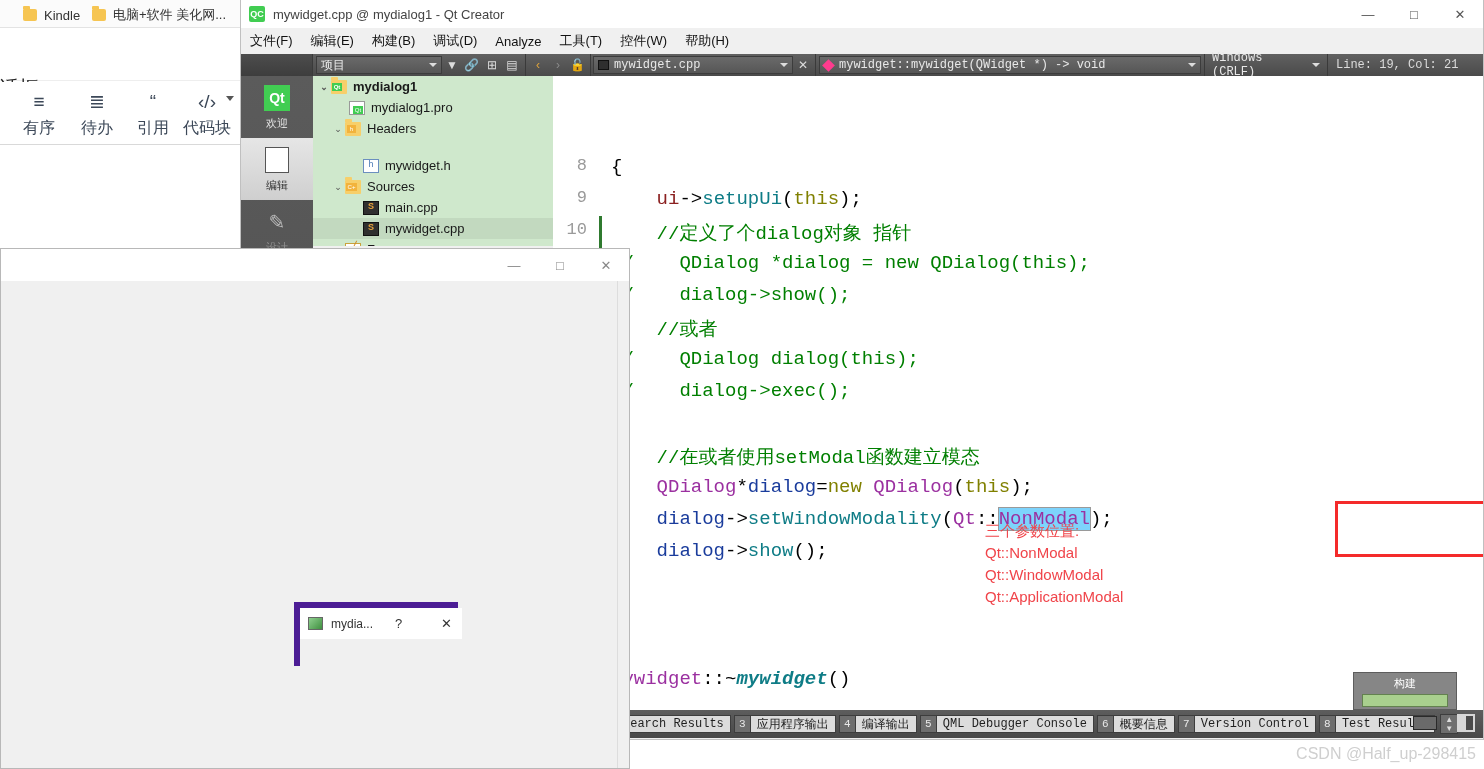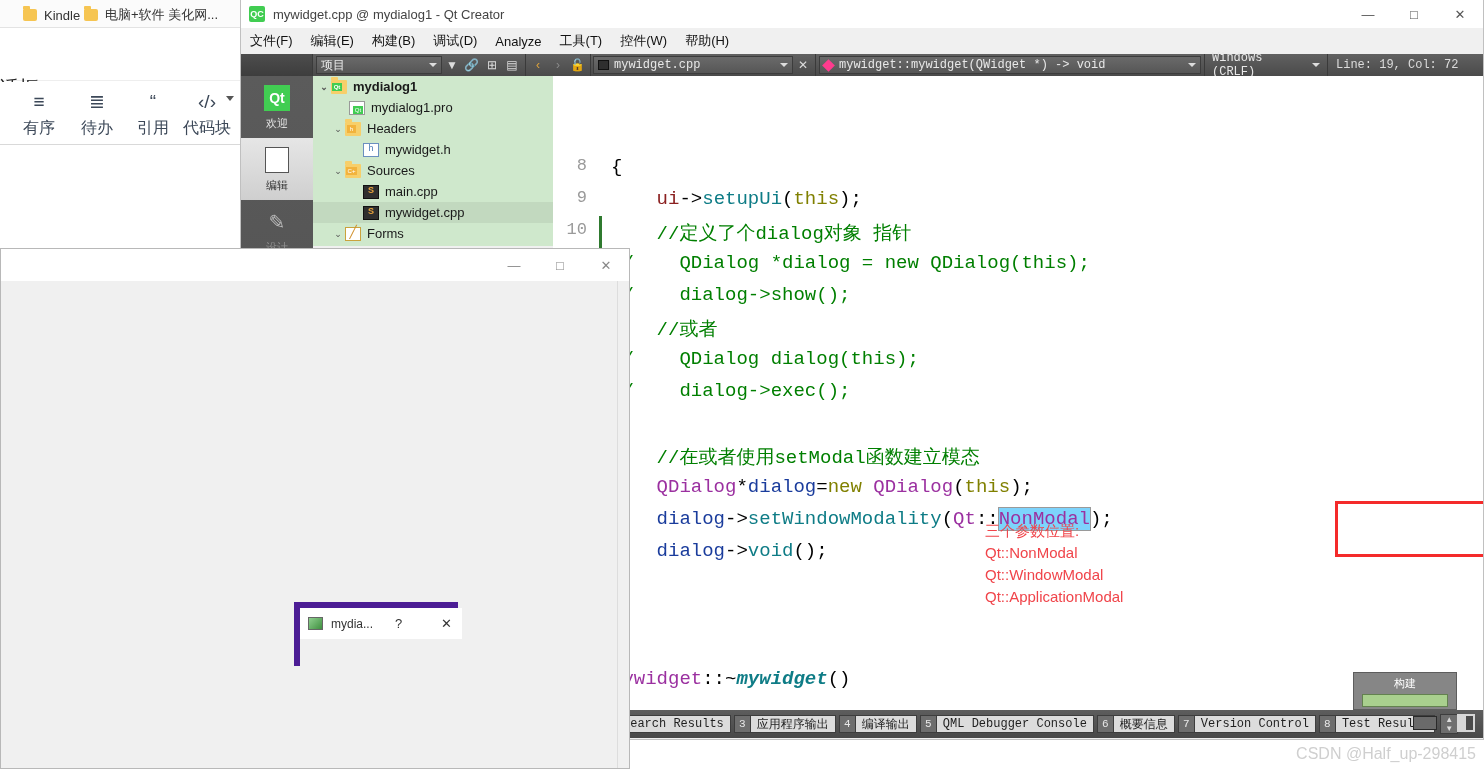--- a/index.html
+++ b/index.html
@@ -137,21 +137,21 @@
 <body>
 
 <div id="root">
 
   <div class="bg-win">
     <div class="bg-tabbar">
       <div class="bg-tab" style="left:23px;">
         <span class="folder-ico"></span>
         <span>Kindle</span>
       </div>
-      <div class="bg-tab" style="left:84px;">
+      <div class="bg-tab" style="left:92px;">
         <span class="folder-ico"></span>
         <span>电脑+软件 美化网...</span>
       </div>
       <div class="bg-wincontrols">
         <div class="wc">—</div>
         <div class="wc">□</div>
         <div class="wc">✕</div>
       </div>
     </div>
 
@@ -248,21 +248,21 @@
       </div>
 
       <div class="tbsec" style="padding:0 3px;">
         <div class="combo" style="width:116px;border:none;background:none;">
           <span class="cap">Windows (CRLF)</span>
           <span class="caret"></span>
         </div>
       </div>
 
       <div class="tbsec" style="padding:0 8px;border-right:none;">
-        <span class="tlabel">Line: 19, Col: 72</span>
+        <span class="tlabel">Line: 19, Col: 21</span>
       </div>
     </div>
 
     <div class="modebar">
       <div class="mode">
         <div class="mi">
           <div style="width:26px;height:26px;background:#41cd52;color:#fff;font-weight:bold;font-size:14px;display:flex;align-items:center;justify-content:center;">Qt</div>
         </div>
         <div class="ml">欢迎</div>
       </div>
@@ -300,21 +300,21 @@
           </span>
         <span>mydialog1.pro</span>
       </div>
       <div class="trow" style="padding-left:18px;">
         <span class="arrow">⌄</span>
         <span class="ficon f-folder">
             <span class="badge-h" style="background:#f2b33d;">h</span>
           </span>
         <span>Headers</span>
       </div>
-      <div class="trow" style="padding-left:50px;">
+      <div class="trow" style="padding-left:50px;margin-top:16px;">
         <span class="ficon f-h"></span>
         <span>mywidget.h</span>
       </div>
       <div class="trow" style="padding-left:18px;">
         <span class="arrow">⌄</span>
         <span class="ficon f-folder">
             <span class="badge-c">C+</span>
           </span>
         <span>Sources</span>
       </div>
@@ -354,21 +354,21 @@
           <div class="cline" style="top: 144px; text-align: center;"><span class="k-cmt">    //定义了个dialog对象 指针</span></div>
           <div class="cline" style="top: 176px;"><span class="k-cmt">//    QDialog *dialog = new QDialog(this);</span></div>
           <div class="cline" style="top: 208px;"><span class="k-cmt">//    dialog-&gt;show();</span></div>
           <div class="cline" style="top: 240px;"><span class="k-cmt">    //或者</span></div>
           <div class="cline" style="top: 272px;"><span class="k-cmt">//    QDialog dialog(this);</span></div>
           <div class="cline" style="top: 304px;"><span class="k-cmt">//    dialog-&gt;exec();</span></div>
           <div class="cline" style="top: 336px;"></div>
           <div class="cline" style="top: 368px;"><span class="k-cmt">    //在或者使用setModal函数建立模态</span></div>
           <div class="cline" style="top: 400px;"><span class="k-plain">    </span><span class="k-type">QDialog</span><span class="k-plain">*</span><span class="k-loc">dialog</span><span class="k-plain">=</span><span class="k-kw">new</span><span class="k-plain"> </span><span class="k-type">QDialog</span><span class="k-plain">(</span><span class="k-kw">this</span><span class="k-plain">);</span></div>
           <div class="cline" style="top: 432px;"><span class="k-plain">    </span><span class="k-loc">dialog</span><span class="k-plain">-&gt;</span><span class="k-fn">setWindowModality</span><span class="k-plain">(</span><span class="k-type">Qt</span><span class="k-plain">::</span><span class="k-sel">NonModal</span><span class="k-plain">);</span></div>
-          <div class="cline" style="top: 464px;"><span class="k-plain">    </span><span class="k-loc">dialog</span><span class="k-plain">-&gt;</span><span class="k-fn">void</span><span class="k-plain">();</span></div>
+          <div class="cline" style="top: 464px;"><span class="k-plain">    </span><span class="k-loc">dialog</span><span class="k-plain">-&gt;</span><span class="k-fn">show</span><span class="k-plain">();</span></div>
           <div class="cline" style="top: 496px;"></div>
           <div class="cline" style="top: 528px;"><span class="k-plain">}</span></div>
           <div class="cline" style="top: 560px;"></div>
           <div class="cline" style="top: 592px;"><span class="k-type">mywidget</span><span class="k-plain">::</span><span class="k-plain">~</span><span class="dtor">mywidget</span><span class="k-plain">()</span></div>
           <div class="cline" style="top: 624px;"><span class="k-plain">{</span></div>
         </div>
 
       <div class="redbox" style="left:782px; top:425px; width:273px; height:56px;"></div>
 
       <div class="annot" style="left:432px; top:444px;">

